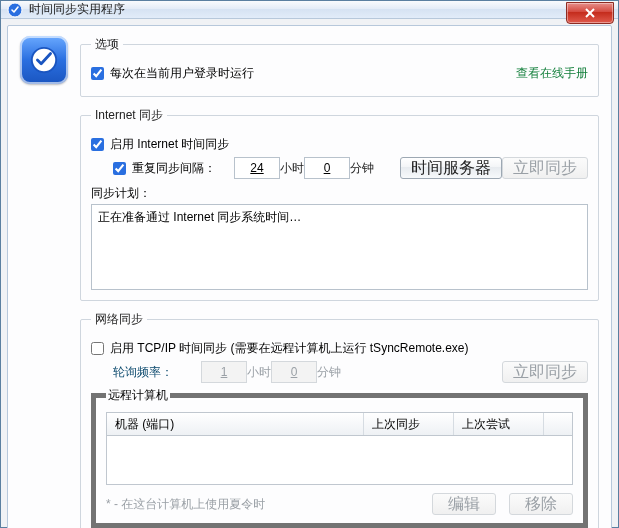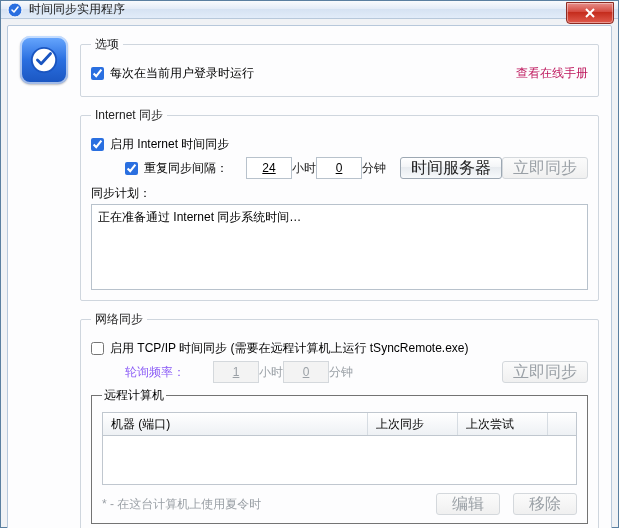--- a/index.html
+++ b/index.html
@@ -98,34 +98,34 @@
     padding: 0 4px;
     color: #222;
   }
 
   .row {
     display: flex;
     align-items: center;
     gap: 0;
     margin: 4px 0;
   }
-  .row.indent { margin-left: 34px; }
+  .row.indent { margin-left: 22px; }
 
   input[type="checkbox"] {
     width: 13px; height: 13px;
     margin: 0 4px 0 0;
     accent-color: #2a6fe0;
   }
   label.chk {
     display: flex; align-items: center;
     gap: 2px;
   }
 
   .link {
-    color: #be185d;
+    color: #15803d;
     cursor: default;
   }
   .spacer { flex: 1; }
 
   .numbox {
     width: 44px; height: 20px;
     border: 1px solid #b8c2cc;
     background: #fff;
     text-align: center;
     font-size: 12px;
@@ -165,21 +165,21 @@
   }
   .plan-box {
     border: 1px solid #b8c2cc;
     background: #fff;
     height: 76px;
     padding: 4px 6px;
     font-size: 12px;
   }
 
   fieldset.remote-list {
-    border: 1px solid #737373;
+    border: 5px solid #737373;
     margin: 4px 0 6px 0;
     padding: 8px 10px 8px 10px;
   }
   .table-head {
     border: 1px solid #c0c7cf;
     background: linear-gradient(to bottom, #ffffff, #eef1f4);
     height: 22px;
     display: flex;
     align-items: center;
   }
@@ -203,21 +203,21 @@
   .footer-row {
     display: flex;
     align-items: center;
     margin-top: 8px;
     gap: 13px;
   }
   .hint {
     color: #9aa0a6;
   }
 
-  .label-disabled { color: #8b5cf6; }
+  .label-disabled { color: #0c4a6e; }
 </style>
 </head>
 <body>
 
 <div class="window">
 
   <div class="titlebar">
     <span class="title-icon">
       <svg viewBox="0 0 16 16">
           <circle cx="8" cy="8" r="7" fill="#2a6fe0" stroke="#fff" stroke-width="1"></circle>

